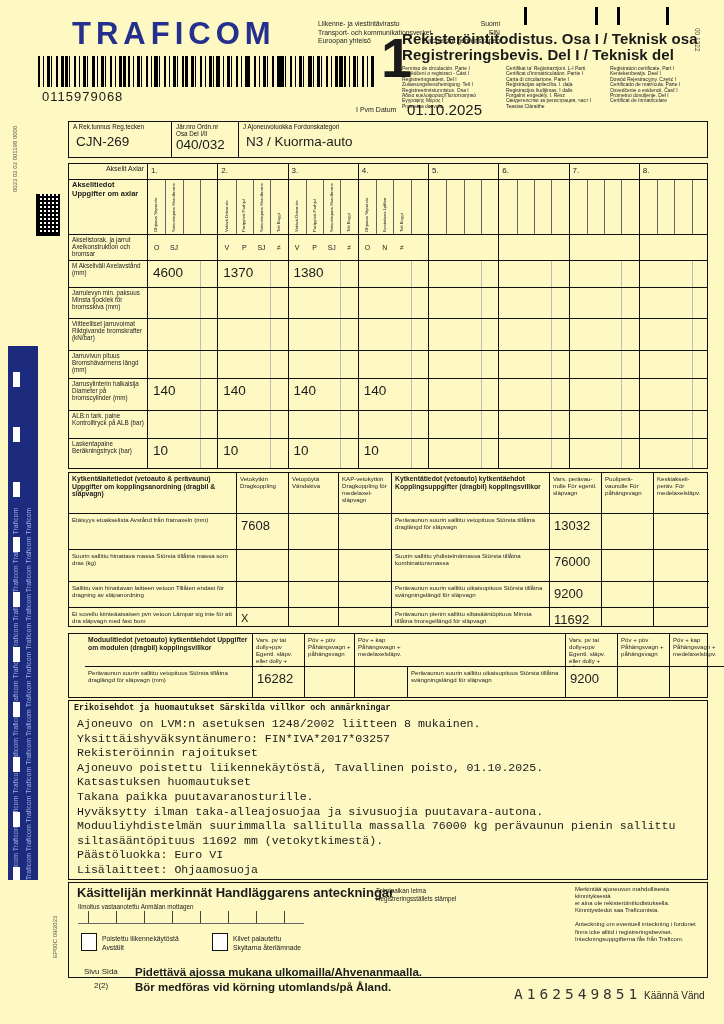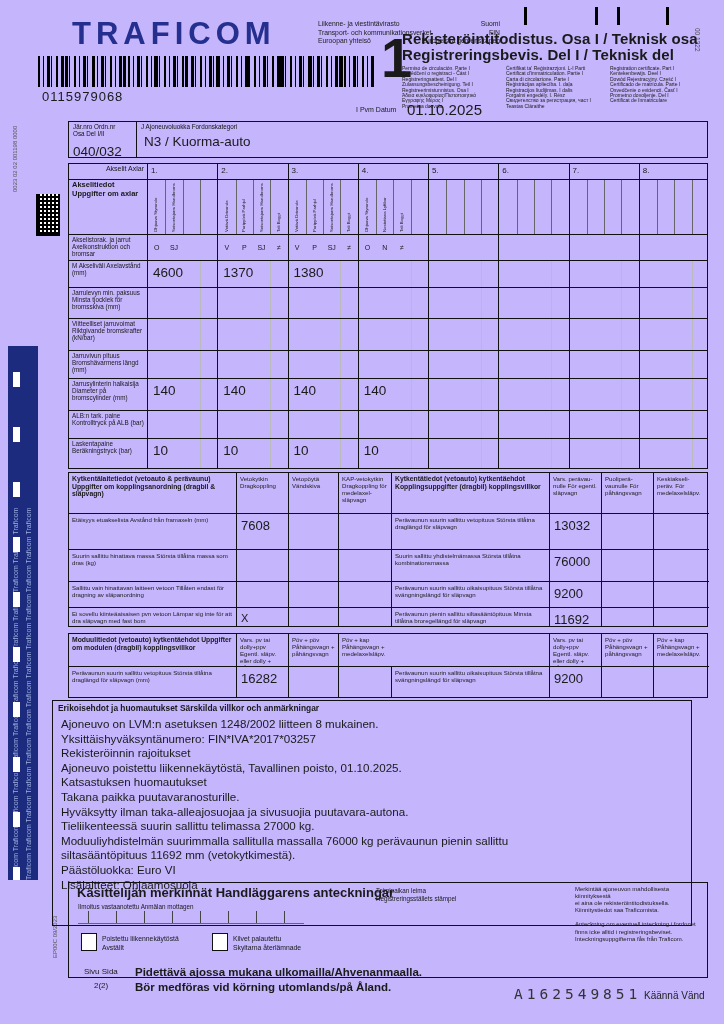--- a/index.html
+++ b/index.html
@@ -1,16 +1,16 @@
 <!DOCTYPE html>
 <html><head>
 <meta charset="utf-8">
 <style>
   html,body{margin:0;padding:0;background:#ffffff;}
-  #page{position:relative;width:724px;height:1024px;background:#c4b5fd;overflow:hidden;
+  #page{position:relative;width:724px;height:1024px;background:#fef9c3;overflow:hidden;
         font-family:"Liberation Sans","DejaVu Sans",sans-serif;color:#1a1a1a;}
   .abs{position:absolute;}
 
   
   .logo{left:72px;top:16px;font-size:31px;font-weight:bold;letter-spacing:5px;color:#252f8e;}
   .agency{left:318px;top:20px;width:182px;font-size:6.8px;line-height:8.6px;color:#222;}
   .agency .row{display:flex;justify-content:space-between;}
   .barcode{left:38px;top:56px;width:337px;height:31px;
     background:
       repeating-linear-gradient(90deg,#000 0 2px,transparent 2px 5px,#000 5px 6px,transparent 6px 9px,#000 9px 12px,transparent 12px 13px,#000 13px 14px,transparent 14px 18px),
@@ -57,29 +57,29 @@
   .lets{align-items:center;}
   .let{width:25%;text-align:center;font-size:7px;}
   .main{width:75%;box-sizing:border-box;}
   .teli{width:25%;box-sizing:border-box;border-left:1px solid #bbb;}
   .aval{font-size:13.5px;padding:4px 0 0 5px;display:block;}
 
   
   .cgrid{left:68px;top:472px;width:640px;border:1.5px solid #111;box-sizing:border-box;display:grid;
      grid-template-columns:167px 52px 50px 53px 158px 52px 52px 55.5px;grid-template-rows:40px 36px 32px 26px 19px;}
   .mgrid{left:68px;top:633px;width:640px;border:1.5px solid #111;box-sizing:border-box;display:grid;
-     grid-template-columns:167px 52px 50px 53px 158px 52px 52px 55.5px;grid-template-rows:32px 31px;}
+     grid-template-columns:167px 52px 50px 53px 158px 52px 52px 55.5px;grid-template-rows:32px 31px;padding-left:16px;}
   .c{box-sizing:border-box;border-left:1px solid #111;border-top:1px solid #111;padding:2px 3px;overflow:hidden;}
   .c.r1{border-top:none;} .c.c1{border-left:none;}
   .chead{font-size:6.8px;font-weight:bold;line-height:7.6px;}
   .ccol,.clbl{font-size:6.1px;line-height:7px;color:#222;}
   .cval{font-size:13px;padding-top:4px;padding-left:4px;}
 
   
-  .remarks{left:52px;top:700px;width:640px;height:226px;border:1.5px solid #111;box-sizing:border-box;}
+  .remarks{left:68px;top:700px;width:640px;height:180px;border:1.5px solid #111;box-sizing:border-box;font-family:Liberation Mono, monospace;}
   .rtitle{font-size:8.4px;font-weight:bold;padding:2px 5px;}
   .rlines{padding:2px 8px;font-size:11.6px;line-height:14.6px;}
 
   
   .handler{left:68px;top:882px;width:640px;height:96px;border:1.5px solid #111;box-sizing:border-box;position:absolute;}
   .htitle{position:absolute;left:8px;top:2px;font-size:13px;font-weight:bold;}
   .hrecv{position:absolute;left:9px;top:19px;font-size:6.3px;}
   .comb{position:absolute;left:9px;top:18px;width:226px;height:13px;border-bottom:1px solid #666;}
   .comb i{position:absolute;bottom:0;width:1px;height:12px;background:#444;}
   .hstamp{position:absolute;left:307px;top:4px;font-size:6.3px;line-height:7.6px;}
@@ -170,24 +170,28 @@
       <div>Prometno dovoljenje. Del I</div>
       <div>Certificat de înmatriculare</div>
     </div>
 
   <div class="abs dateline">
     <span class="dl">I Pvm Datum</span>
     <span class="dv">01.10.2025</span>
   </div>
 
   <div class="abs vrow">
+    <div class="vcell" style="width:102px">
+      <div class="flabel">A  Rek.tunnus  Reg.tecken</div>
+      <div class="fvalue">CJN-269</div>
+    </div>
     <div class="vcell" style="width:67px">
       <div class="flabel">Jär.nro  Ordn.nr</div>
       <div class="flabel">Osa  Del I/II</div>
-      <div class="fvalue" style="margin-top:7px;margin-left:0">040/032</div>
+      <div class="fvalue" style="margin-top:0;margin-left:0">040/032</div>
     </div>
     <div class="vcell" style="width:283px">
       <div class="flabel">J  Ajoneuvoluokka  Fordonskategori</div>
       <div class="fvalue">N3 / Kuorma-auto</div>
     </div>
   </div>
 
   <div class="abs axt">
     <div class="arow" style="height:15px">
       <div class="albl" style="text-align:right;font-size:7px">Akselit Axlar</div>
@@ -657,21 +661,20 @@
     <div class="rtitle">Erikoisehdot ja huomautukset Särskilda villkor och anmärkningar</div>
     <div class="rlines">
 
     <div>Ajoneuvo on LVM:n asetuksen 1248/2002 liitteen 8 mukainen.</div>
         <div>Yksittäishyväksyntänumero: FIN*IVA*2017*03257</div>
         <div>Rekisteröinnin rajoitukset</div>
         <div>Ajoneuvo poistettu liikennekäytöstä, Tavallinen poisto, 01.10.2025.</div>
         <div>Katsastuksen huomautukset</div>
         <div>Takana paikka puutavaranosturille.</div>
         <div>Hyväksytty ilman taka-alleajosuojaa ja sivusuojia puutavara-autona.</div>
-        <div>Tieliikenteessä suurin sallittu telimassa 27000 kg.</div>
         <div>Moduuliyhdistelmän suurimmalla sallitulla massalla 76000 kg perävaunun pienin sallittu</div>
         <div>siltasääntöpituus 11692 mm (vetokytkimestä).</div>
         <div>Päästöluokka: Euro VI</div>
         <div>Lisälaitteet: Ohjaamosuoja</div>
       </div>
   </div>
 
   <div class="handler">
     <div class="htitle">Käsittelijän merkinnät Handläggarens anteckningar</div>
     <div class="hrecv" style="top:20px">Ilmoitus vastaanotettu Anmälan mottagen</div>

